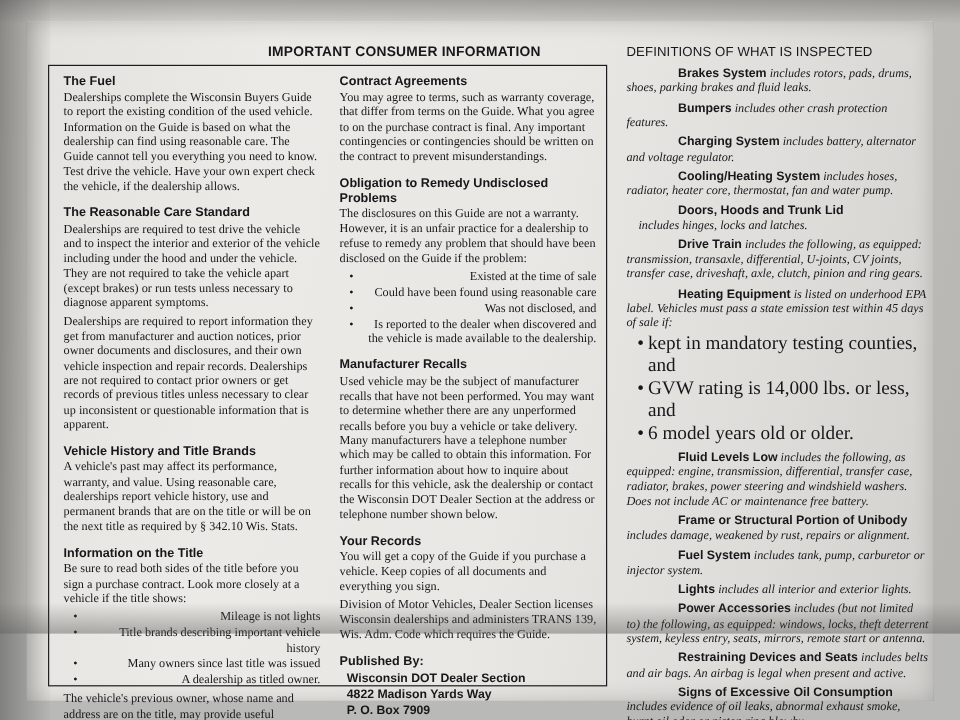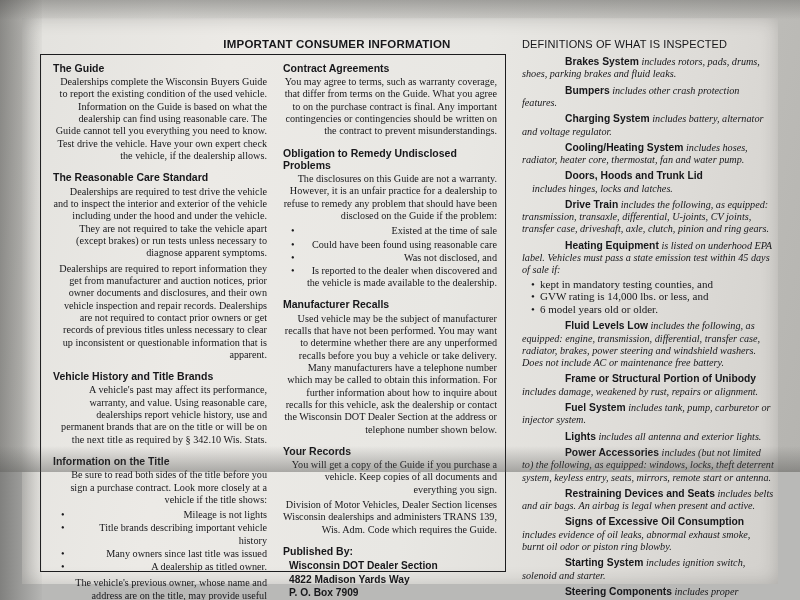--- a/index.html
+++ b/index.html
@@ -9,21 +9,21 @@
     height: 600px;
     overflow: hidden;
     background: #b9b9b7;
   }
   body {
     font-family: "Liberation Serif", serif;
   }
   #page {
     position: relative;
     width: 800px;
-    height: 472px;
+    height: 528px;
     background: linear-gradient(105deg, #c9c8c4 0%, #d2d1cd 18%, #cdccc8 45%, #c3c2be 70%, #b5b4b0 100%);
   }
   
   #sheet {
     position: absolute;
     left: 22px;
     top: 18px;
     width: 756px;
     height: 566px;
     background: linear-gradient(100deg, #e3e2de 0%, #eceae6 25%, #e8e7e3 55%, #dedcd8 80%, #d2d0cc 100%);
@@ -105,21 +105,21 @@
     font-weight: bold;
     font-size: 10.5px;
     margin: 9px 0 2px 0;
     line-height: 1.15;
   }
   h3.sec.first { margin-top: 1px; }
   p.body {
     font-size: 10.2px;
     line-height: 1.21;
     margin: 0 0 3px 0;
-    text-align: right;
+    text-align: left;
   }
   ul.bul {
     margin: 1px 0 4px 0;
     padding-left: 17px;
     list-style: none;
   }
   ul.bul li {
     font-size: 10.2px;
     line-height: 1.2;
     margin-bottom: 1px;
@@ -158,21 +158,21 @@
   .def .sub {
     display: block;
     margin-left: 10px;
   }
   ul.bul2 {
     margin: 1px 0 2px 0;
     padding-left: 18px;
     list-style: none;
   }
   ul.bul2 li {
-    font-size: 11px;
+    font-size: 16px;
     line-height: 1.18;
     position: relative;
   }
   ul.bul2 li:before {
     content: "\2022";
     position: absolute;
     left: -9px;
     top: 0;
   }
 </style>
@@ -183,21 +183,21 @@
   <div id="sheet"></div>
 
   <div id="content">
 
     <div class="title-main">IMPORTANT CONSUMER INFORMATION</div>
     <div class="title-right">DEFINITIONS OF WHAT IS INSPECTED</div>
 
     <div class="guide-box">
 
       <div class="col col-1">
-        <h3 class="sec first">The Guide</h3>
+        <h3 class="sec first">The Fuel</h3>
         <p class="body">Dealerships complete the Wisconsin Buyers Guide to report the existing condition of the used vehicle. Information on the Guide is based on what the dealership can find using reasonable care. The Guide cannot tell you everything you need to know. Test drive the vehicle. Have your own expert check the vehicle, if the dealership allows.</p>
 
         <h3 class="sec">The Reasonable Care Standard</h3>
         <p class="body">Dealerships are required to test drive the vehicle and to inspect the interior and exterior of the vehicle including under the hood and under the vehicle. They are not required to take the vehicle apart (except brakes) or run tests unless necessary to diagnose apparent symptoms.</p>
         <p class="body">Dealerships are required to report information they get from manufacturer and auction notices, prior owner documents and disclosures, and their own vehicle inspection and repair records. Dealerships are not required to contact prior owners or get records of previous titles unless necessary to clear up inconsistent or questionable information that is apparent.</p>
 
         <h3 class="sec">Vehicle History and Title Brands</h3>
         <p class="body">A vehicle's past may affect its performance, warranty, and value. Using reasonable care, dealerships report vehicle history, use and permanent brands that are on the title or will be on the next title as required by § 342.10 Wis. Stats.</p>
 
         <h3 class="sec">Information on the Title</h3>
@@ -274,21 +274,21 @@
         <div class="def">
           <span class="term">Fluid Levels Low</span><span class="rest"> includes the following, as equipped: engine, transmission, differential, transfer case, radiator, brakes, power steering and windshield washers. Does not include AC or maintenance free battery.</span>
         </div>
         <div class="def">
           <span class="term">Frame or Structural Portion of Unibody</span><span class="rest"> includes damage, weakened by rust, repairs or alignment.</span>
         </div>
         <div class="def">
           <span class="term">Fuel System</span><span class="rest"> includes tank, pump, carburetor or injector system.</span>
         </div>
         <div class="def">
-          <span class="term">Lights</span><span class="rest"> includes all antenna and exterior lights.</span>
+          <span class="term">Lights</span><span class="rest"> includes all interior and exterior lights.</span>
         </div>
         <div class="def">
           <span class="term">Power Accessories</span><span class="rest"> includes (but not limited to) the following, as equipped: windows, locks, theft deterrent system, keyless entry, seats, mirrors, remote start or antenna.</span>
         </div>
         <div class="def">
           <span class="term">Restraining Devices and Seats</span><span class="rest"> includes belts and air bags. An airbag is legal when present and active.</span>
         </div>
         <div class="def">
           <span class="term">Signs of Excessive Oil Consumption</span><span class="rest"> includes evidence of oil leaks, abnormal exhaust smoke, burnt oil odor or piston ring blowby.</span>
         </div>

